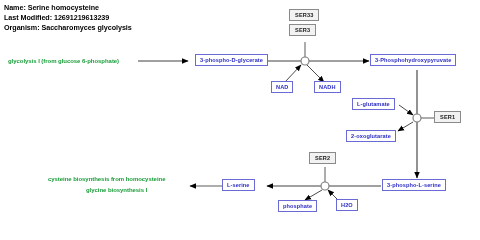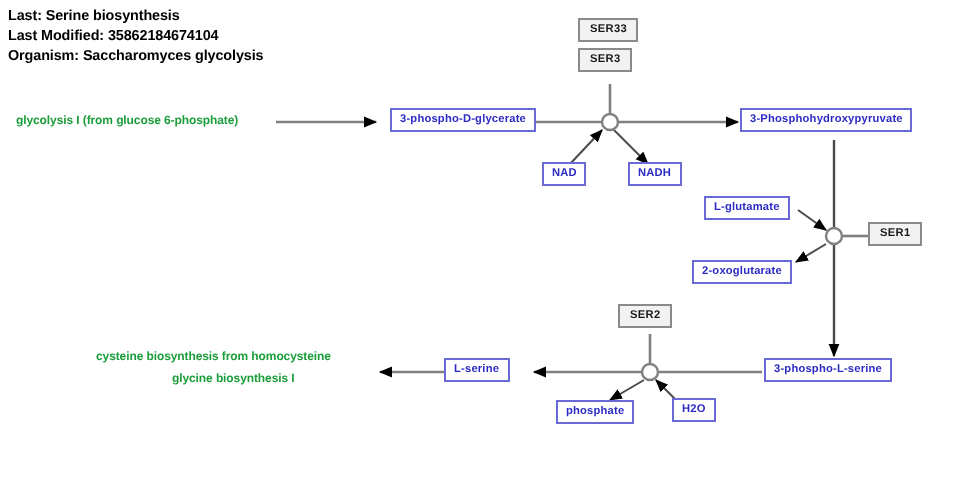--- a/index.html
+++ b/index.html
@@ -58,22 +58,22 @@
     text-align:center;
     z-index:5;
   }
 </style>
 </head>
 <body>
 
 <div id="canvas">
 
   <div class="hdr">
-    <div class="hdr-line">Last: Serine biosynthesis</div>
-    <div class="hdr-line">Last Modified: 35862184674104</div>
+    <div class="hdr-line">Name: Serine homocysteine</div>
+    <div class="hdr-line">Last Modified: 12691219613239</div>
     <div class="hdr-line">Organism: Saccharomyces glycolysis</div>
   </div>
 
   <svg id="edges" viewBox="0 0 480 233">
     <defs>
       <marker id="ah" markerWidth="7" markerHeight="7" refX="6" refY="3" orient="auto" markerUnits="userSpaceOnUse">
         <path d="M0,0.3 L6.6,3 L0,5.7 z" fill="#000000"></path>
       </marker>
     </defs>
 

